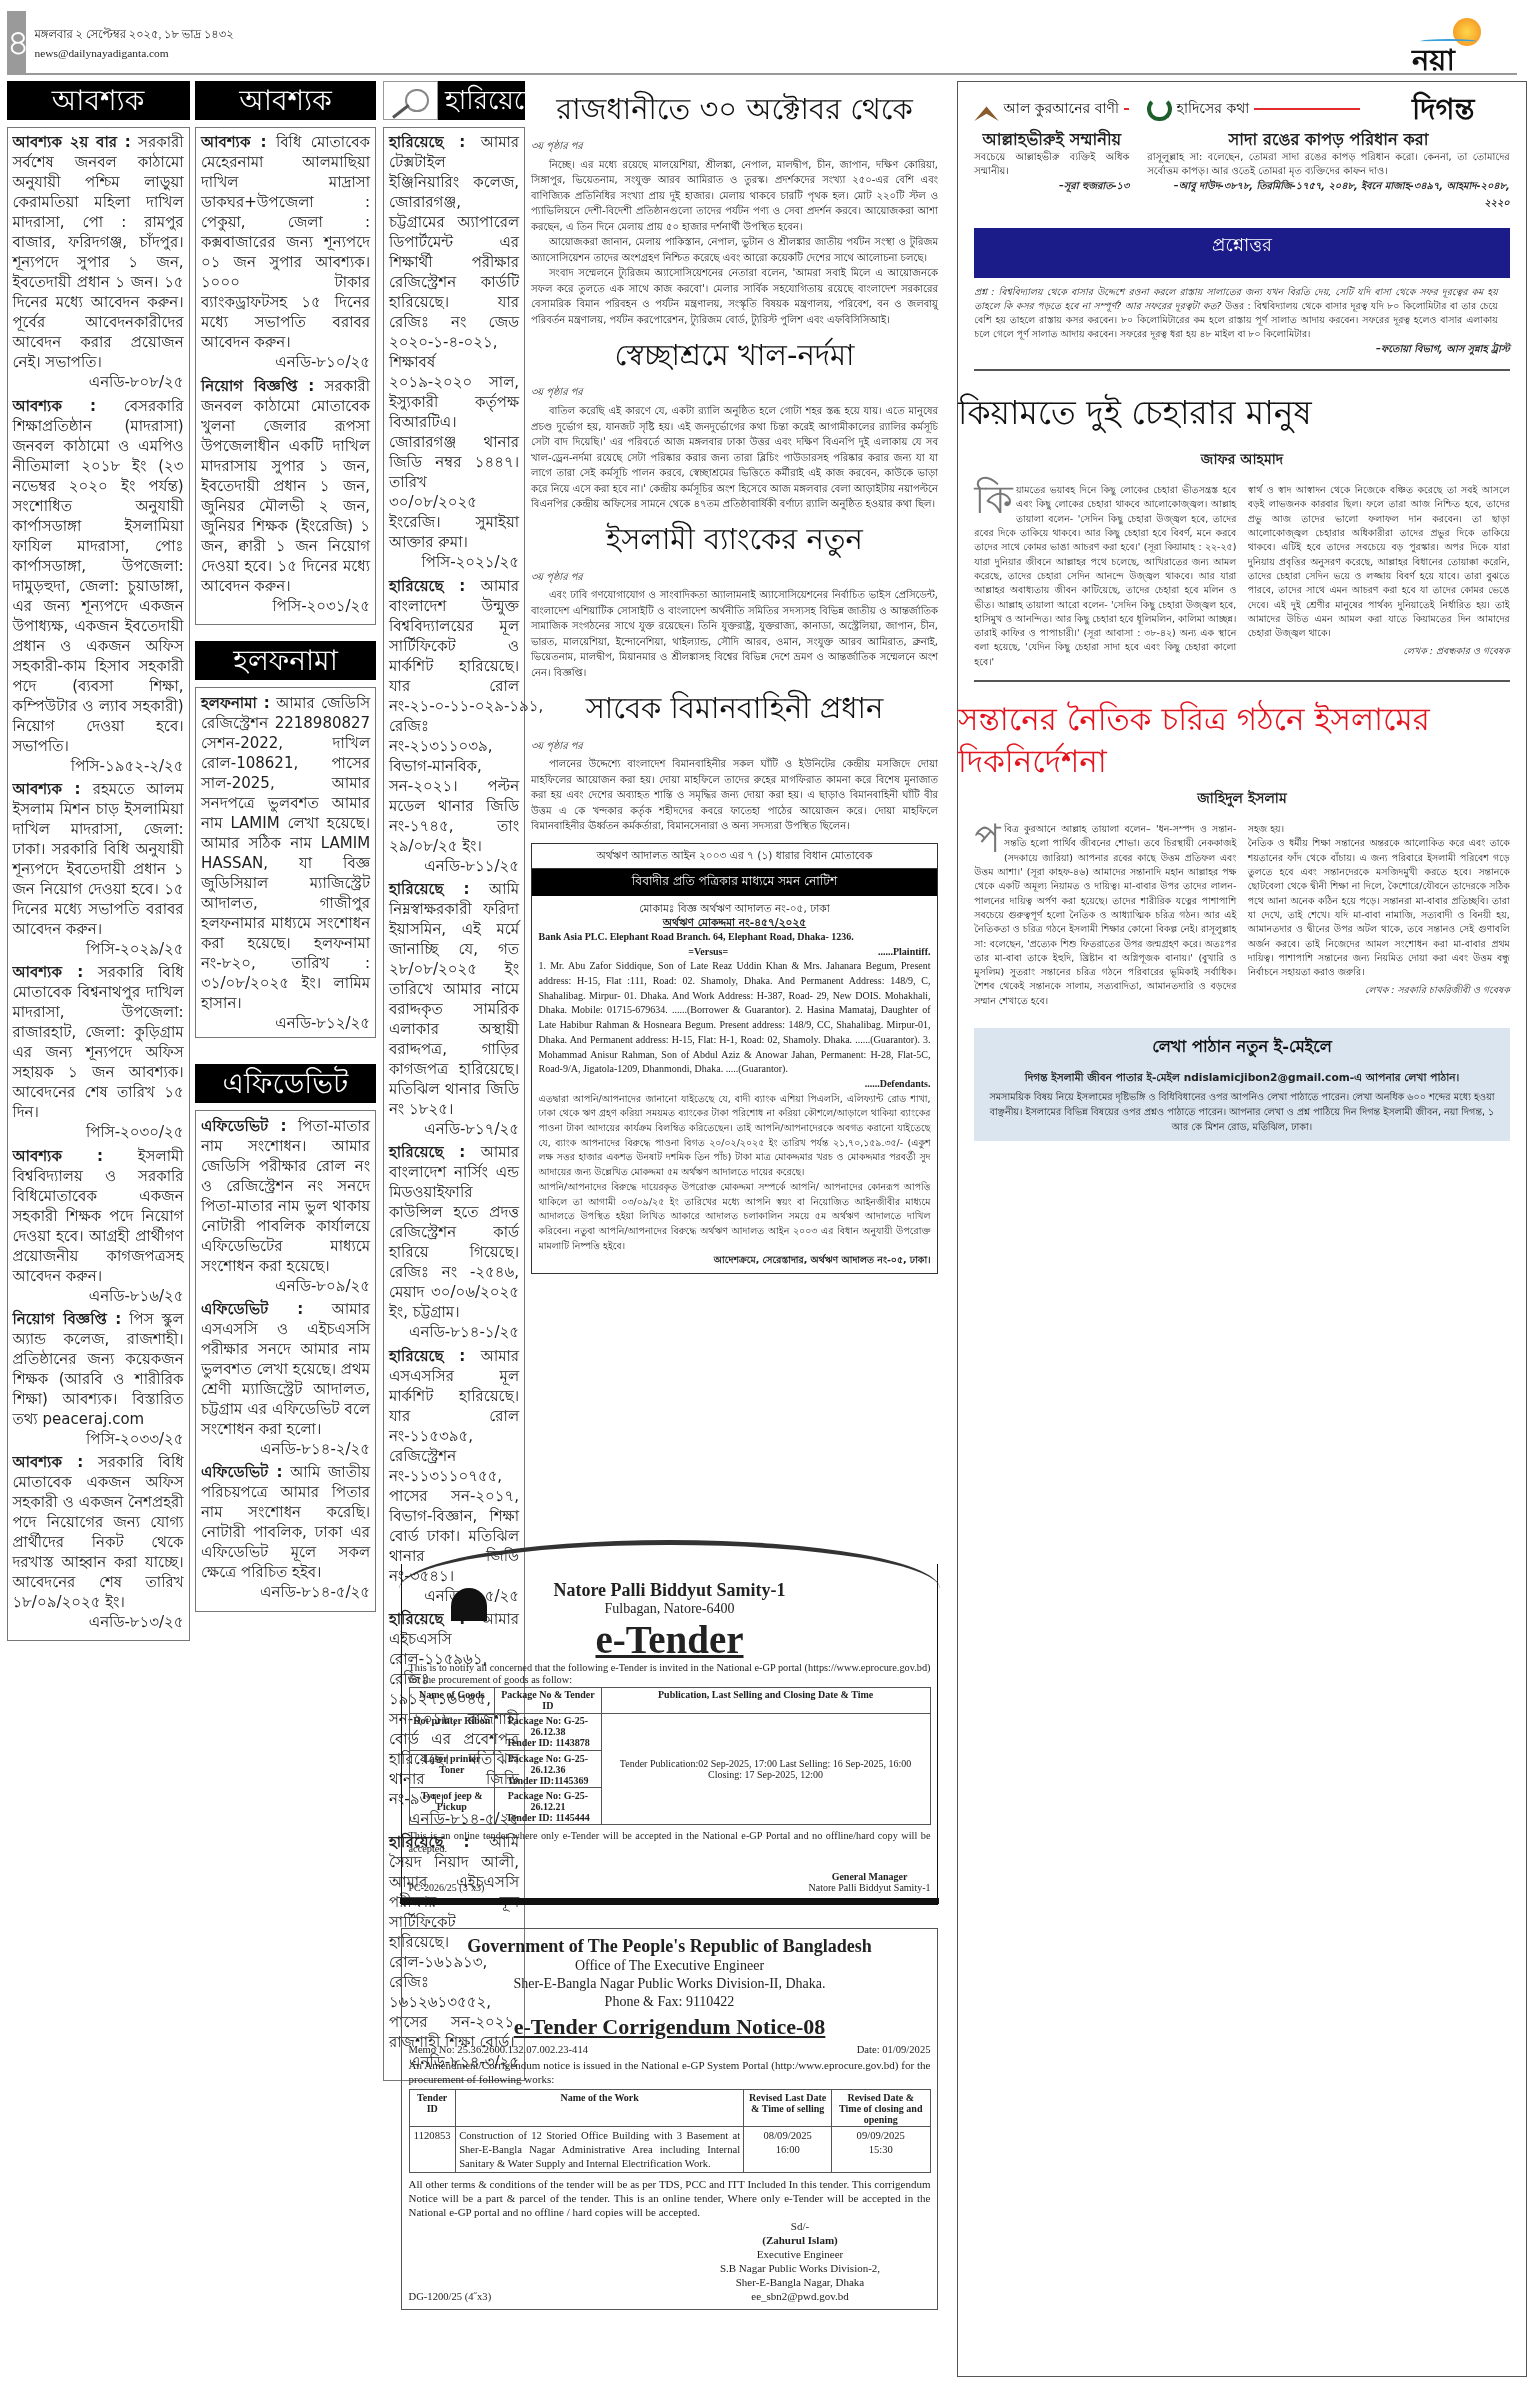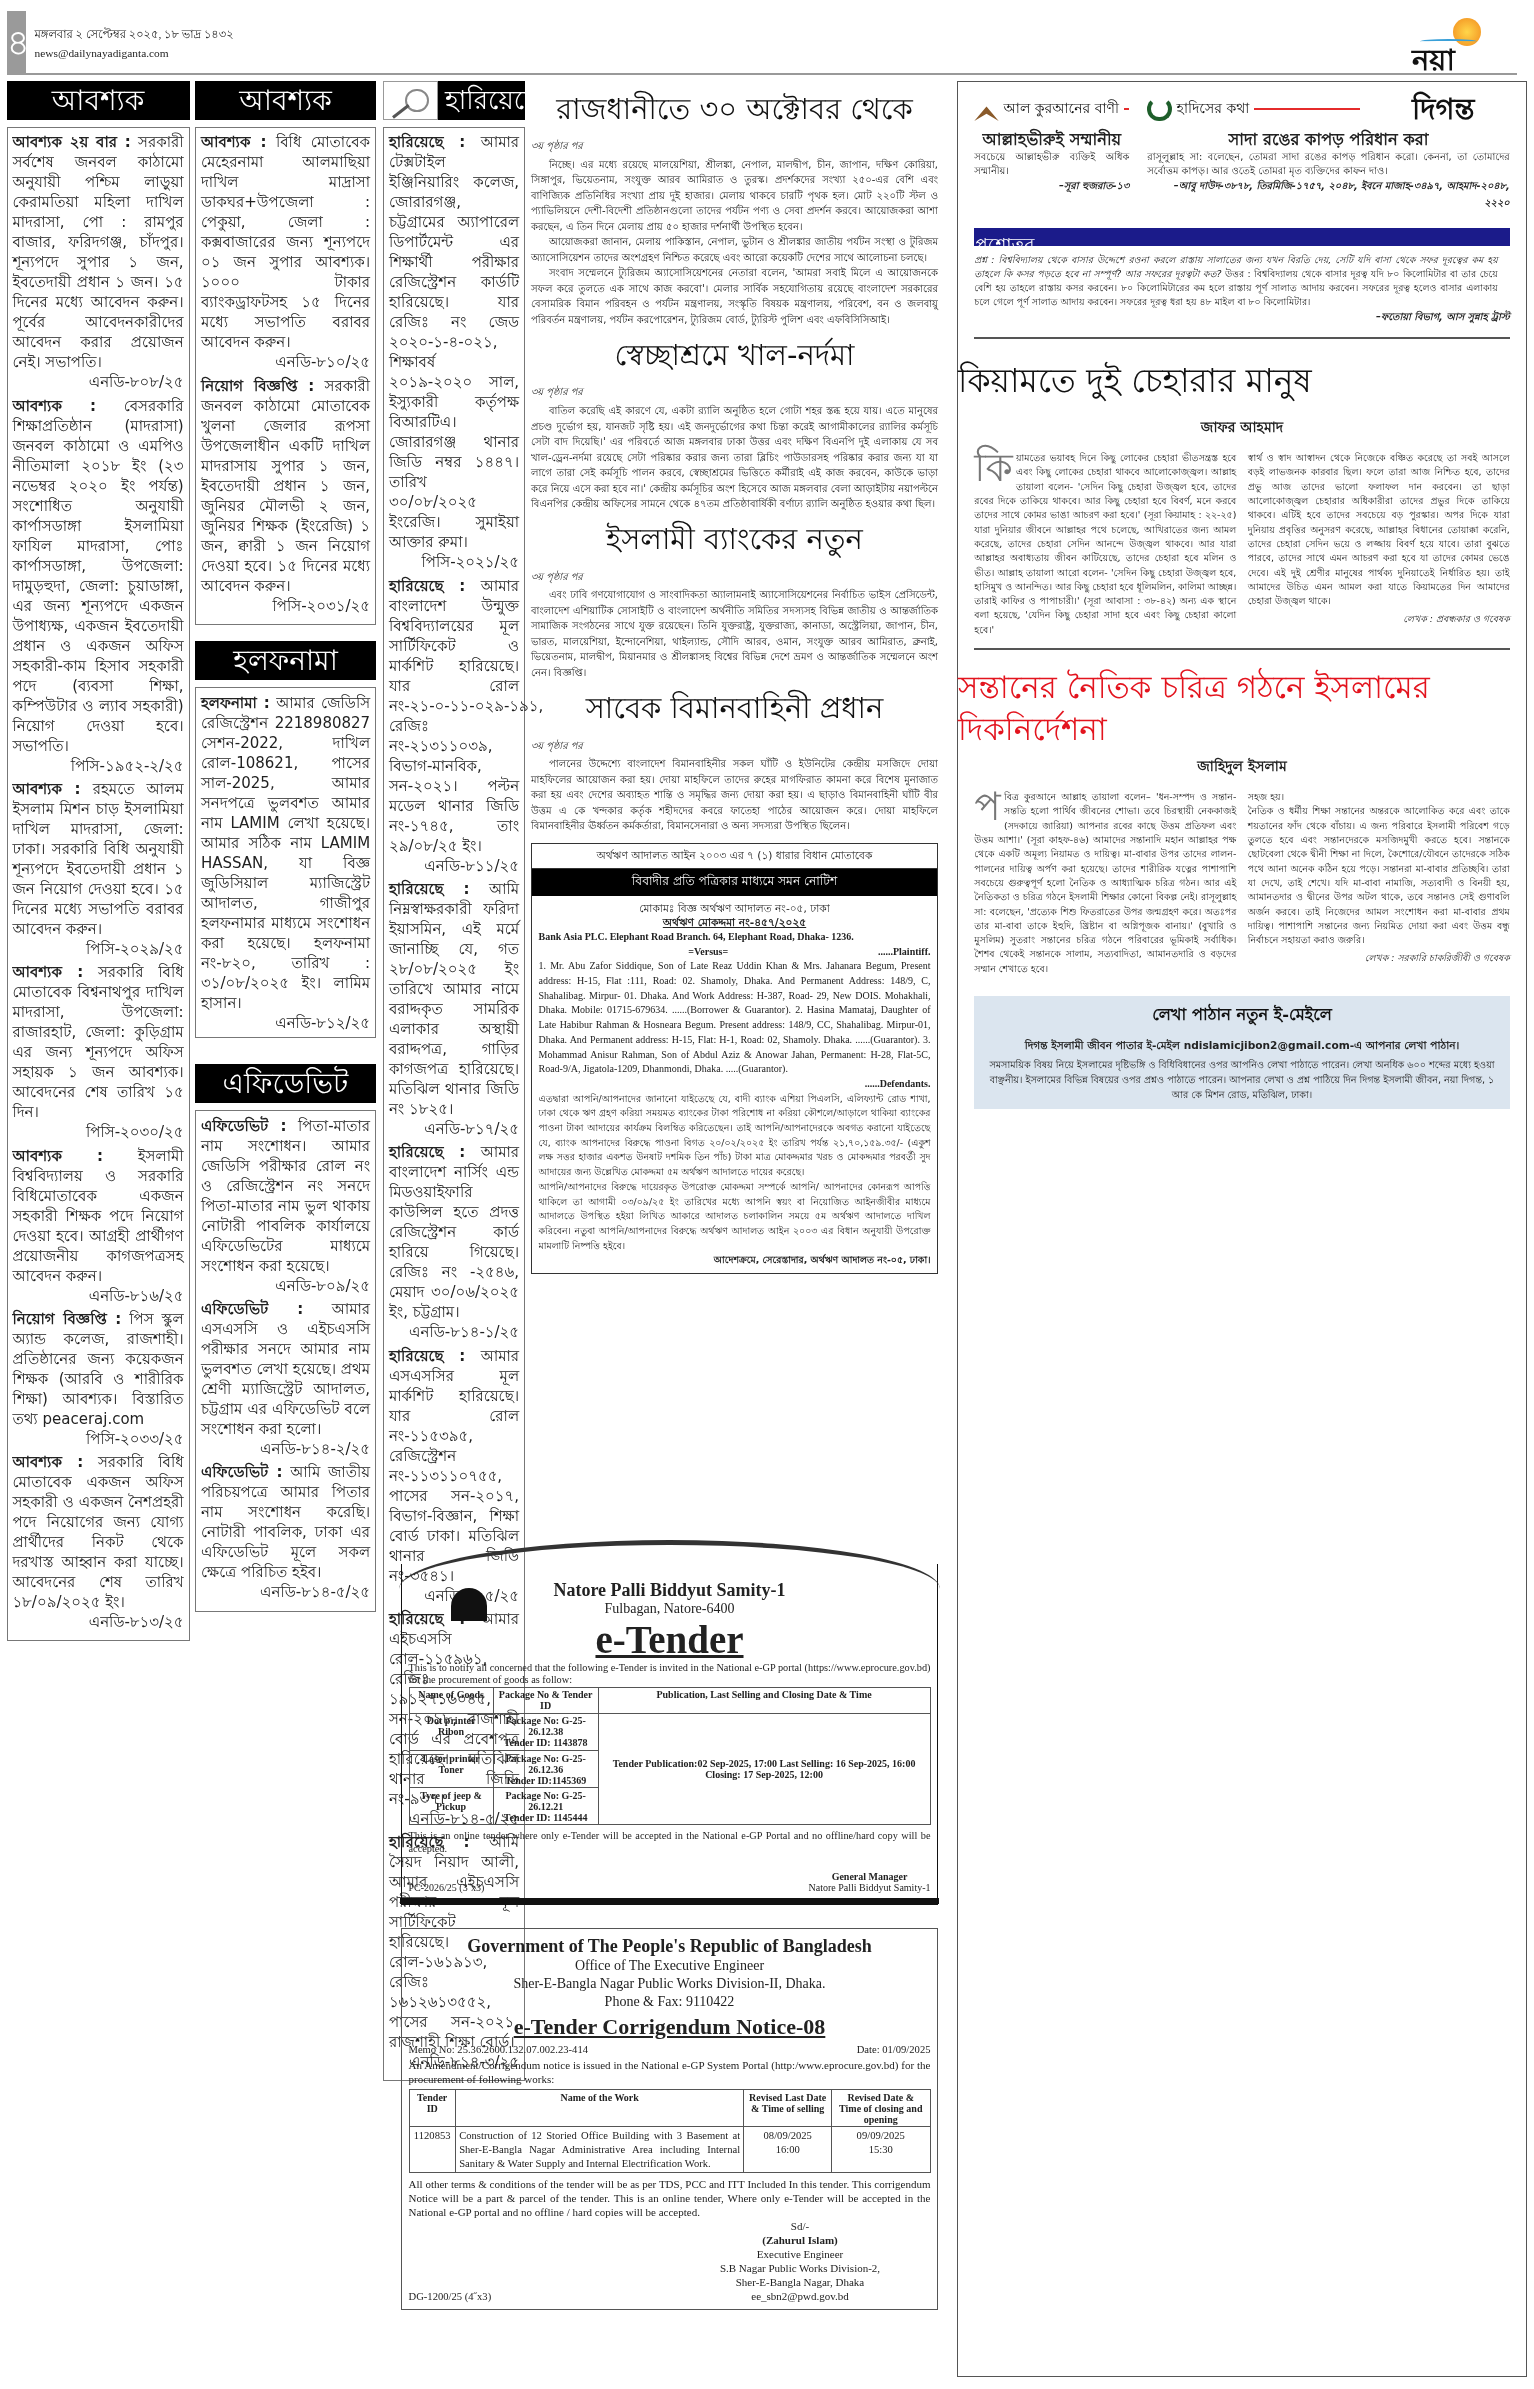--- a/index.html
+++ b/index.html
@@ -72,21 +72,21 @@
 .qh .l{width:155px}
 .qh .r{flex:1;padding-left:18px}
 .sec{display:flex;align-items:center;font-size:14px;color:#111}
 .sec .ic{width:24.4px;height:24.4px;margin-right:4.9px;position:relative}
 .book{background:#8a5a2a;clip-path:polygon(0 100%,50% 40%,100% 100%,50% 70%)}
 .moon{border:4.9px solid #1e5e2a;border-radius:50%;border-top-color:transparent}
 .redline{height:2.4px;background:#e52b2b;flex:1;margin-left:4.9px;max-width:106px}
 .qt{text-align:center;font-size:16.3px;font-weight:bold;margin-top:8.1px;line-height:21px}
 .qb{font-size:9.8px;line-height:14px;text-align:justify}
 .qs{text-align:right;font-size:9.8px;font-style:italic;font-weight:bold}
-.qa{background:#1b1b8a;color:#fff;font-size:18px;height:18px;line-height:34px;margin:16.3px 16.3px 6.5px}
+.qa{background:#1b1b8a;color:#fff;text-align:center;font-size:18px;height:50px;line-height:34px;margin:16.3px 16.3px 6.5px}
 .qacols{display:flex;gap:11.4px;padding:0 16.3px;font-size:9.4px;line-height:14px;text-align:justify}
 .qacols>div{flex:1}
 .hr{height:1.2px;background:#555;margin:11.4px 16.3px}
 .arth1{text-align:left;font-size:33px;color:#111;margin-top:16.3px}
 .arth1.red{color:#e3141e;line-height:42px;font-size:31px}
 .auth{text-align:center;font-size:14px;font-weight:bold;margin:4.9px 0 11.4px}
 .acols{display:flex;gap:11.4px;padding:0 16.3px;font-size:9.4px;line-height:14.3px;text-align:justify}
 .acols>div{flex:1}
 .drop{float:left;font-size:39px;line-height:33px;color:#777;margin-right:3.3px}
 .byline{text-align:right;font-size:9.4px;font-style:italic;margin-top:3.3px}
@@ -212,21 +212,21 @@
             <th>Publication, Last Selling and Closing Date &amp; Time</th>
           </tr>
         </thead>
       <tbody id="t1body">
           <tr>
             <td style="font-weight: bold;">Dot printer Ribon</td>
             <td style="font-weight: bold;">
               <div>Package No: G-25-26.12.38</div>
               <div>Tender ID: 1143878</div>
             </td>
-            <td rowspan="3" style="vertical-align: middle; font-weight: bold;">Tender Publication:02 Sep-2025, 17:00 Last Selling: 16 Sep-2025, 16:00 Closing: 17 Sep-2025, 12:00</td>
+            <td rowspan="3" style="vertical-align: middle; font-weight: normal;">Tender Publication:02 Sep-2025, 17:00 Last Selling: 16 Sep-2025, 16:00 Closing: 17 Sep-2025, 12:00</td>
           </tr>
           <tr>
             <td style="font-weight: bold;">Laser printer Toner</td>
             <td style="font-weight: bold;">
               <div>Package No: G-25-26.12.36</div>
               <div>Tender ID:1145369</div>
             </td>
           </tr>
           <tr>
             <td style="font-weight: bold;">Tyre of jeep &amp; Pickup</td>

